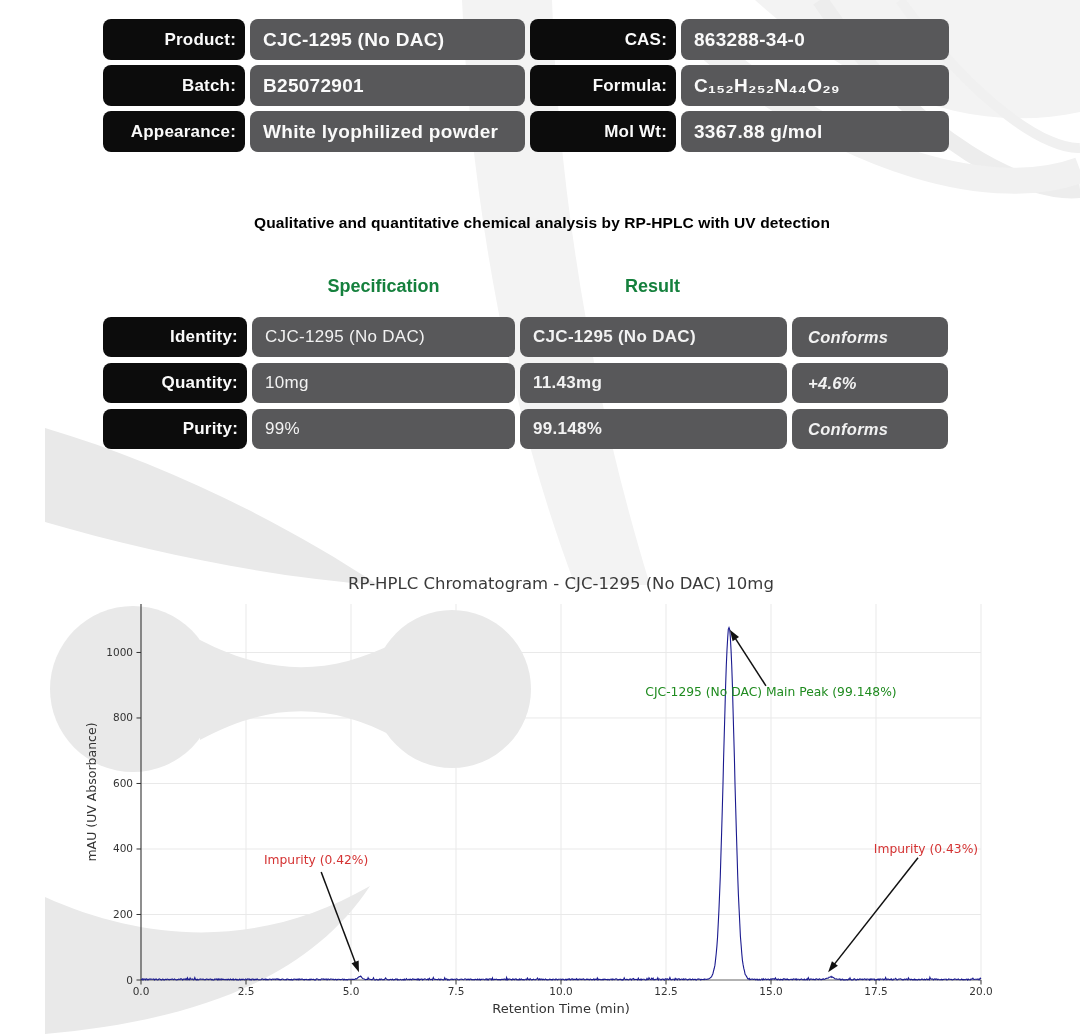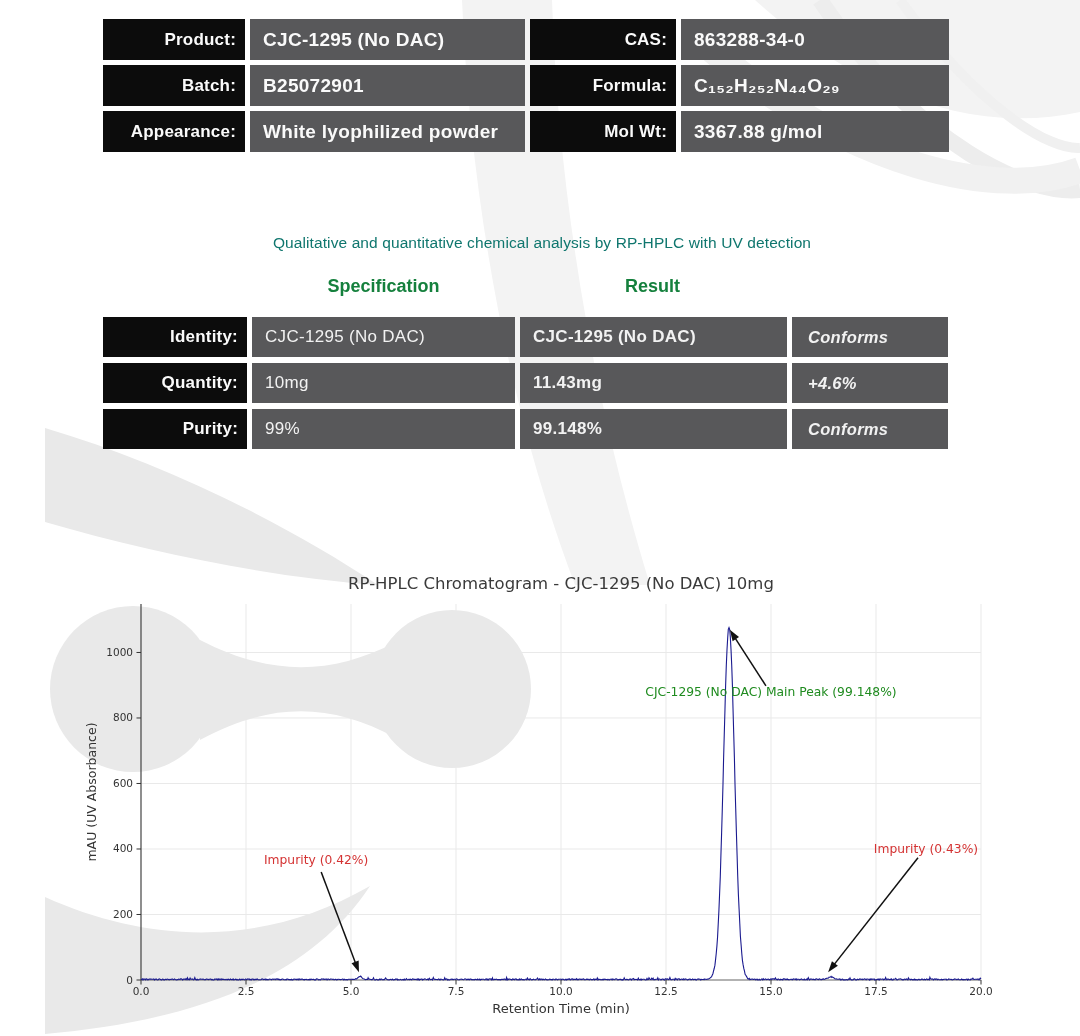--- a/index.html
+++ b/index.html
@@ -8,33 +8,33 @@
     background:var(--page-bg,#fff);
     font-family:"Liberation Sans","DejaVu Sans",sans-serif;
   }
   svg.layer{position:absolute;left:0;top:0;width:1080px;height:1036px;}
   
   .info-grid{
     position:absolute;left:103px;top:19px;
     display:grid;grid-template-columns:142px 275px 146px 268px;
     column-gap:5px;row-gap:5px;grid-auto-rows:41px;
   }
-  .cell{display:flex;align-items:center;color:var(--cell-text,#fafafa);}
+  .cell{display:flex;align-items:center;color:var(--cell-text,#fafafa);border-radius:8px;}
   .cell.lbl{
     background:var(--label-cell-bg,#0c0c0c);justify-content:flex-end;
     padding-right:9px;font-weight:bold;font-size:17px;letter-spacing:.2px;
   }
   .cell.val{
     background:var(--value-cell-bg,#58585a);padding-left:13px;
     font-weight:bold;font-size:19px;letter-spacing:.3px;
   }
   
   .heading{
     position:absolute;left:52px;top:214px;width:980px;text-align:center;
-    font-size:15.5px;font-weight:normal;color:#0f766e;letter-spacing:.1px;margin-top:20px;
+    font-size:15.5px;font-weight:bold;color:#000000;letter-spacing:.1px;
   }
   .colhead{position:absolute;top:276px;text-align:center;font-weight:bold;font-size:18px;color:#15803d;}
   .colhead.spec{left:252px;width:263px;}
   .colhead.result{left:519px;width:267px;text-align:center;}
   .spec-grid{
     position:absolute;left:103px;top:317px;
     display:grid;grid-template-columns:144px 263px 267px 156px;
     column-gap:5px;row-gap:6px;grid-auto-rows:40px;
   }
   .spec-grid .cell.lbl{font-size:17px;}

